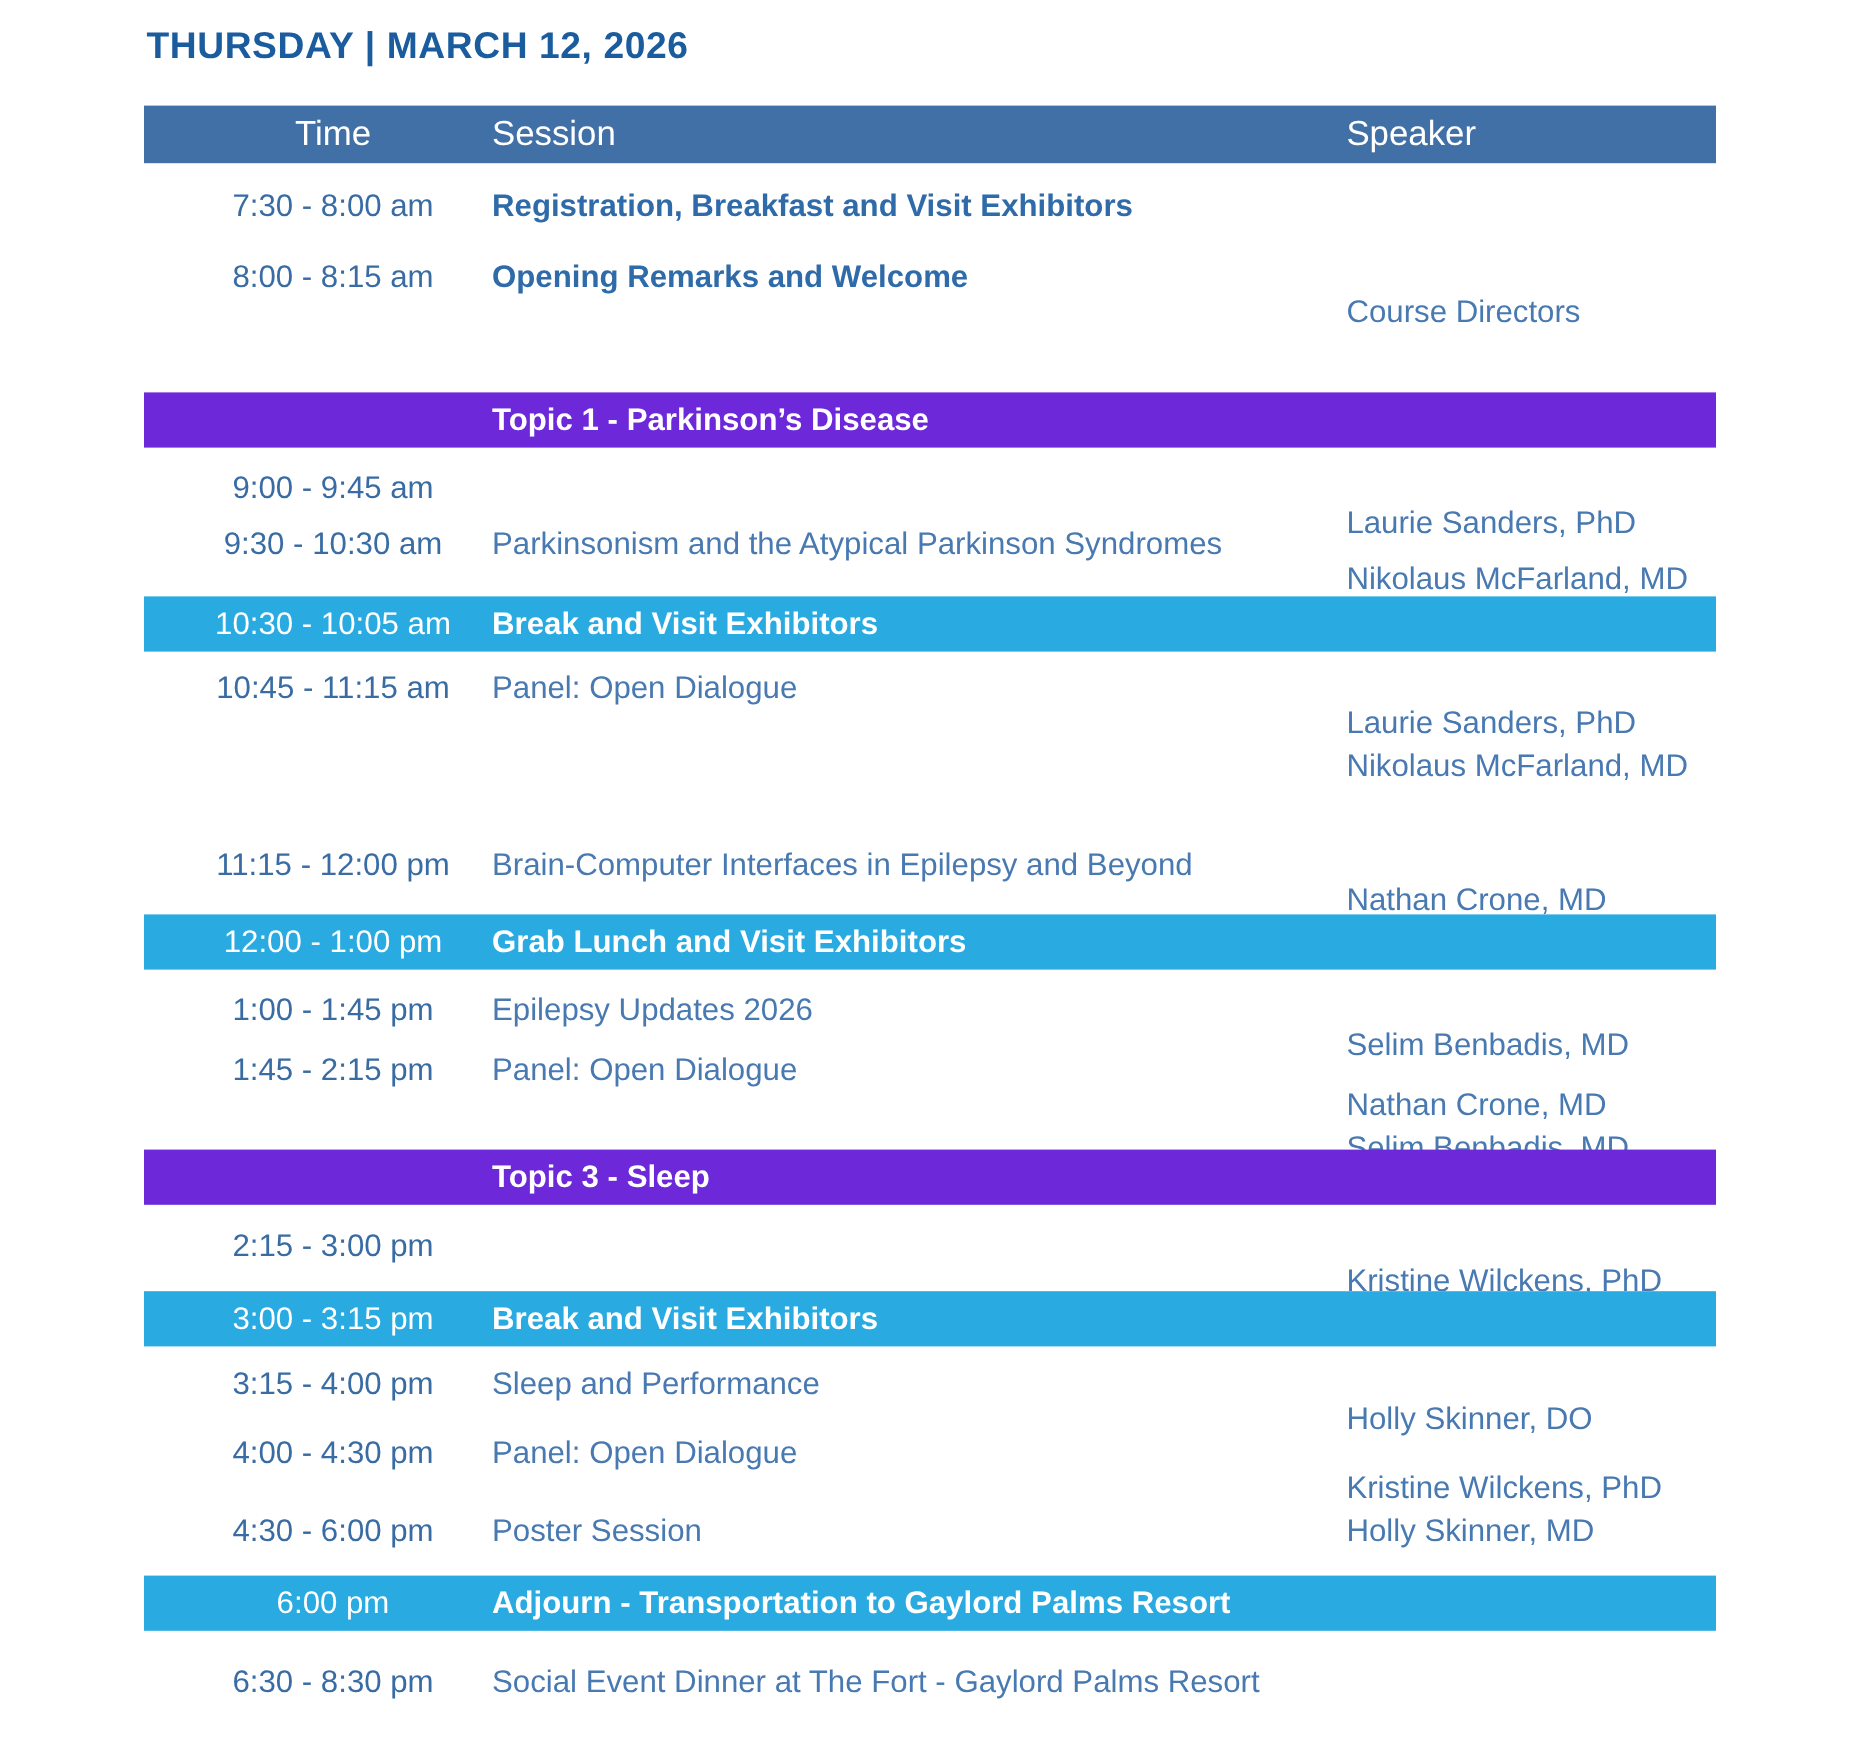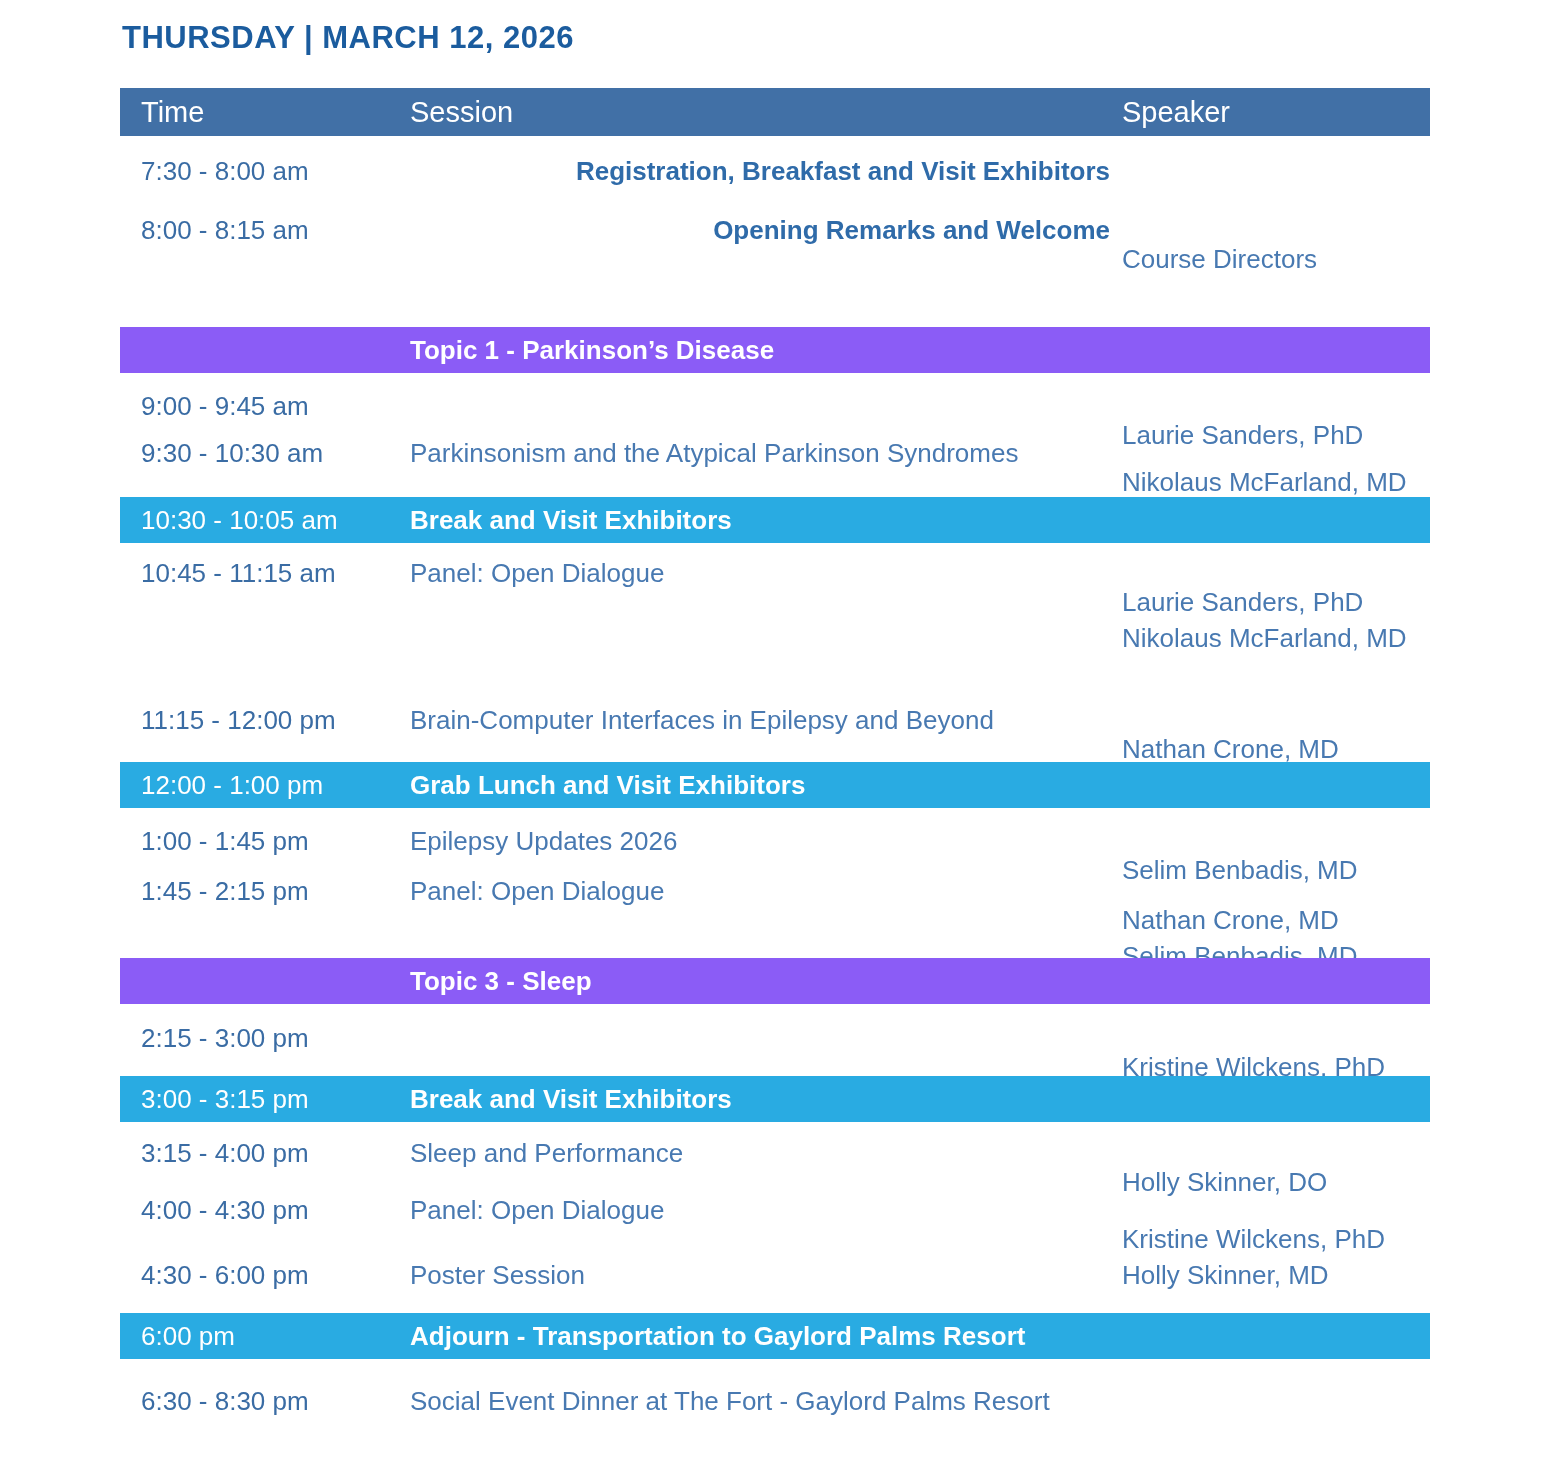--- a/index.html
+++ b/index.html
@@ -19,32 +19,32 @@
     position: absolute;
     left: 122px;
     top: 20px;
     margin: 0;
     font-size: 31px;
     font-weight: bold;
     letter-spacing: 0.5px;
     color: #1B5C9E;
   }
   
-  .c-time    { position: absolute; left: 21px;   width: 245px; }
+  .c-time    { position: absolute; left: 35px;   width: 245px; text-align: center; }
   .c-session { position: absolute; left: 290px;  width: 700px; }
   .c-speaker { position: absolute; left: 1002px; width: 300px; }
 
   .bar {
     position: absolute;
     left: 120px;
     width: 1310px;
     height: 48px;
   }
   .header-bar { background: #4170A6; }
-  .topic-bar  { background: #8b5cf6; height: 46px; }
+  .topic-bar  { background: #6d28d9; height: 46px; }
   .break-bar  { background: #29ABE2; height: 46px; }
 
   .bar .c-time, .bar .c-session, .bar .c-speaker {
     top: 50%;
     transform: translateY(-50%);
     white-space: nowrap;
   }
   .header-bar .col-label {
     color: #ffffff;
     font-size: 29px;
@@ -73,21 +73,20 @@
     white-space: nowrap;
   }
   .row .c-session {
     color: #4879B1;
     font-size: 26px;
     white-space: nowrap;
   }
   .row.bold .c-session {
     color: #2F6BA9;
     font-weight: bold;
-    text-align: right;
   }
   .row .c-speaker {
     color: #4879B1;
     font-size: 26px;
     margin-top: 26px;
   }
   .row .speaker-line {
     display: block;
     line-height: 36px;
     white-space: nowrap;

